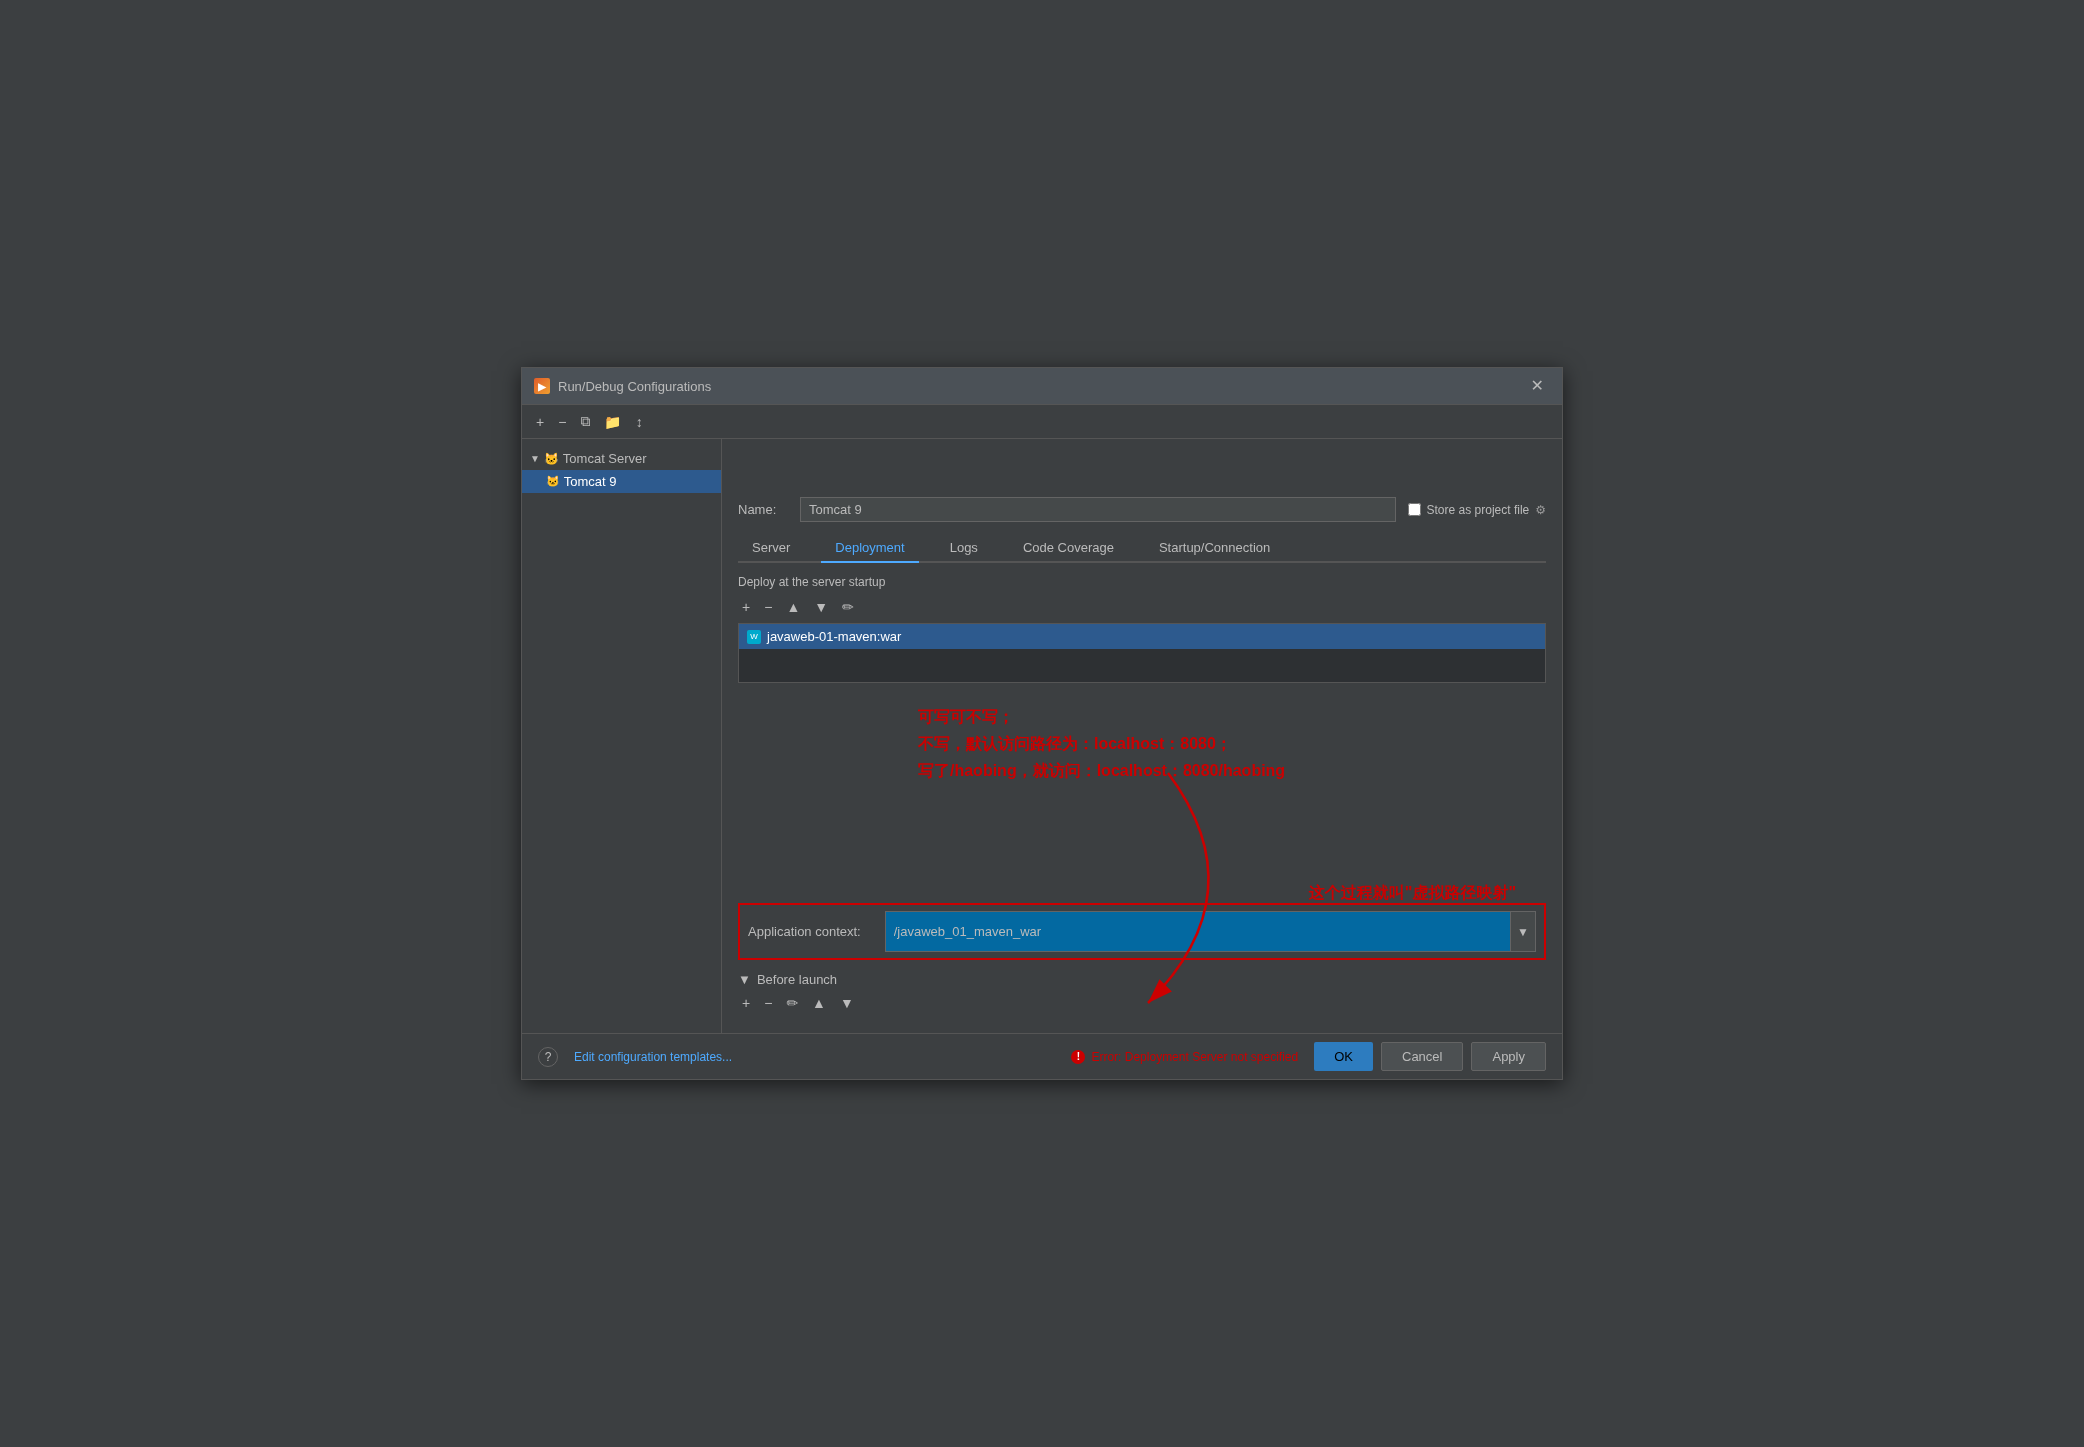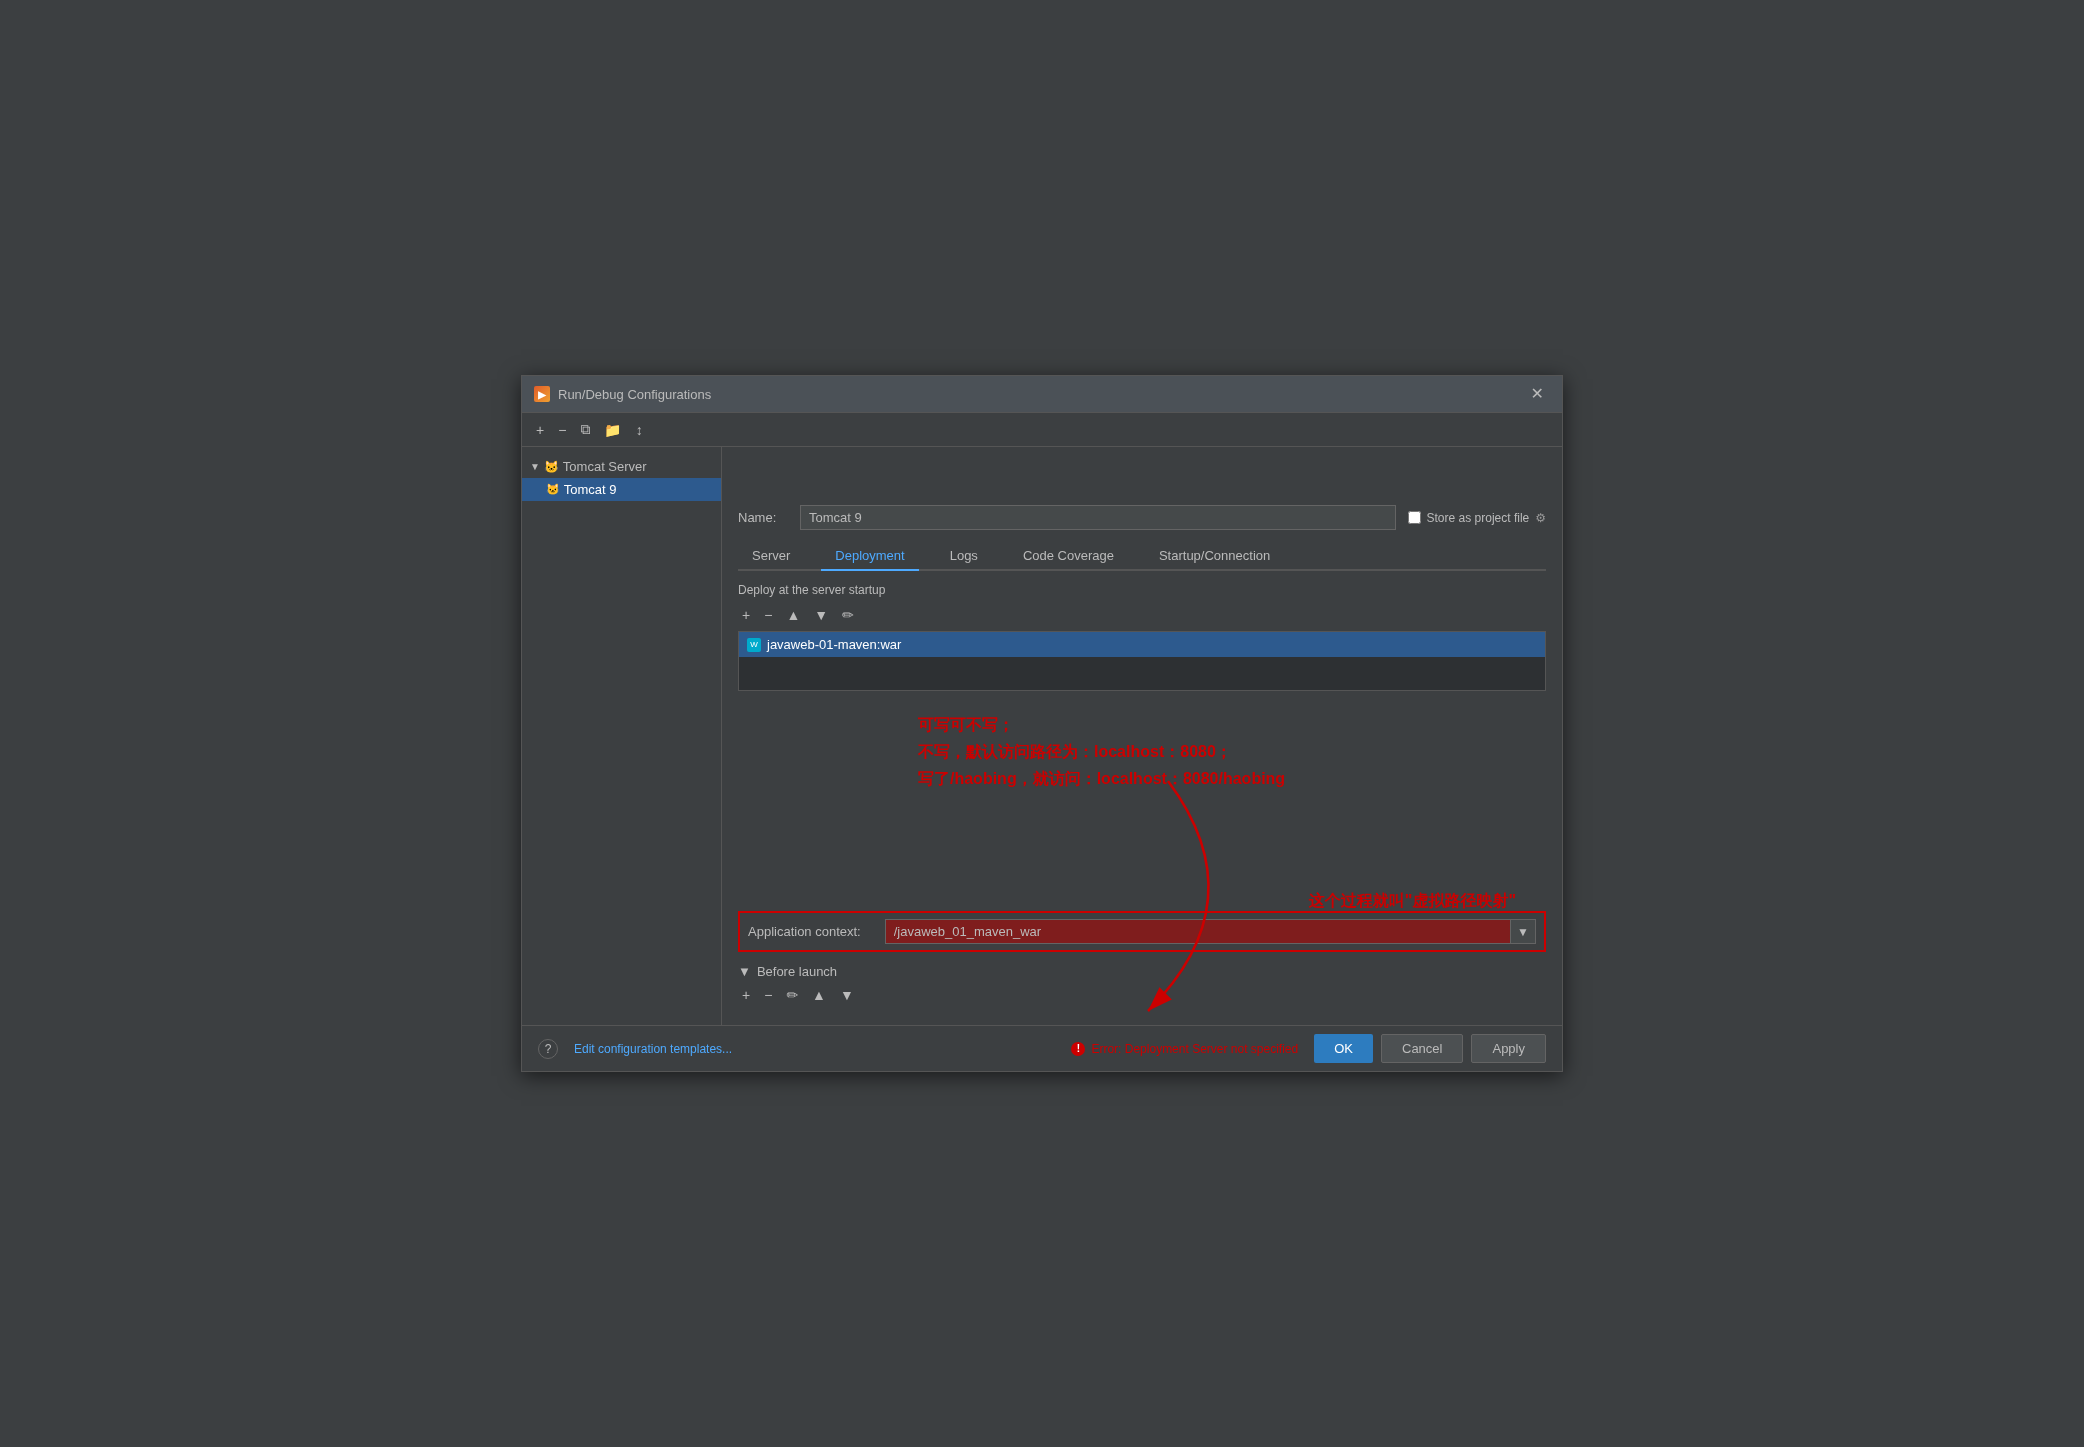--- a/index.html
+++ b/index.html
@@ -251,24 +251,24 @@
       color: #bbbbbb;
       font-size: 13px;
       white-space: nowrap;
     }
     .app-context-input-wrap {
       flex: 1;
       display: flex;
     }
     .app-context-input {
       flex: 1;
-      background: #7f1d1d;
+      background: #0369a1;
       border: 1px solid #646464;
       color: #bbbbbb;
-      padding: 4px 8px;
+      padding: 12px 8px;
       font-size: 13px;
       outline: none;
     }
     .app-context-dropdown {
       background: #45494a;
       border: 1px solid #646464;
       border-left: none;
       color: #bbbbbb;
       padding: 0 6px;
       cursor: pointer;
@@ -329,21 +329,21 @@
     }
     .btn {
       padding: 6px 20px;
       border: none;
       cursor: pointer;
       font-size: 13px;
       border-radius: 2px;
     }
     .btn-ok {
       background: #2d7cbf;
-      color: #ffffff;
+      color: #000000;
     }
     .btn-cancel {
       background: #4c5052;
       color: #bbbbbb;
       border: 1px solid #646464;
     }
     .btn-apply {
       background: #4c5052;
       color: #bbbbbb;
       border: 1px solid #646464;

